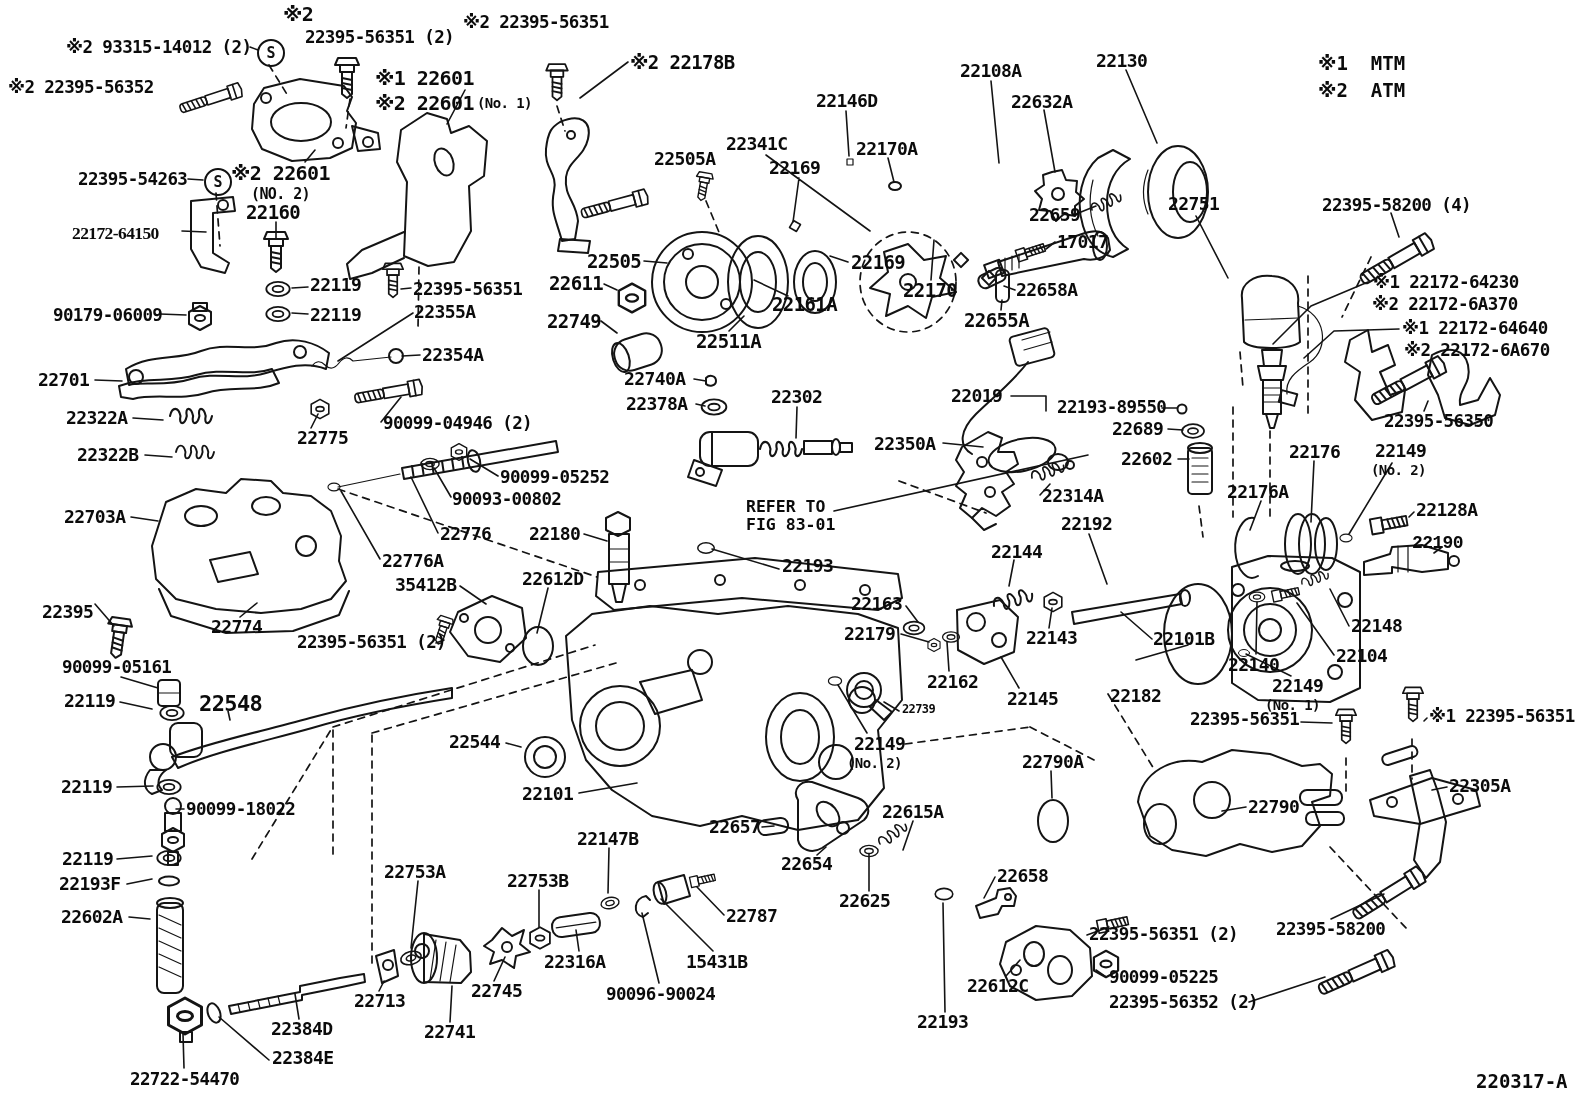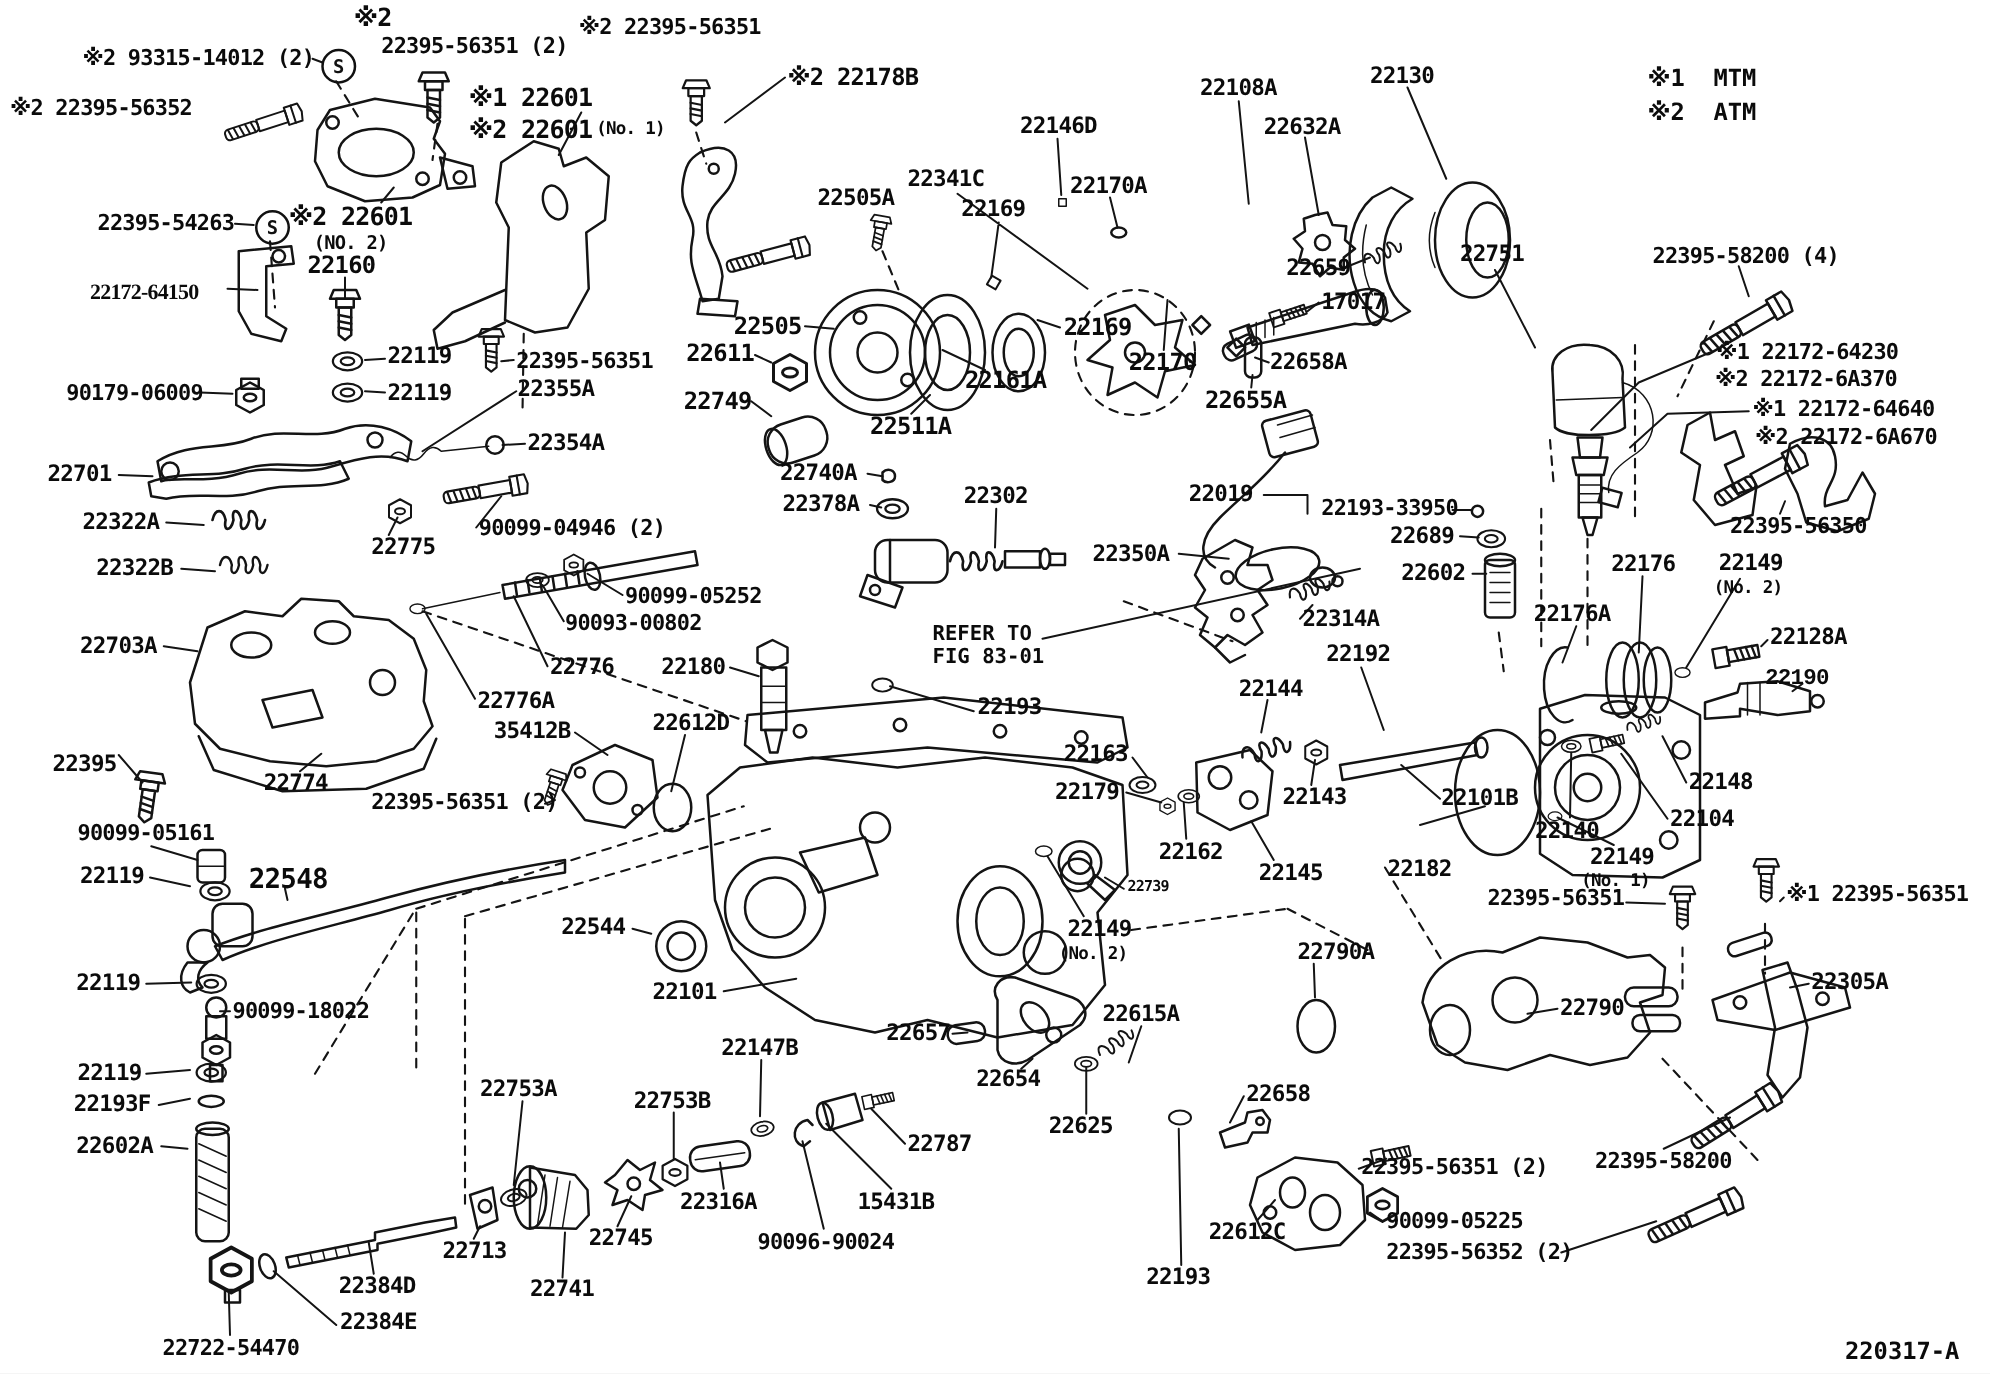--- a/index.html
+++ b/index.html
@@ -459,21 +459,21 @@
       <div class="callout" style="left: 1168px; top: 195px; font-size: 18px;">22751</div>
       <div class="callout" style="left: 1322px; top: 196px;">22395-58200 (4)</div>
       <div class="callout" style="left: 1373px; top: 273px;">※1 22172-64230</div>
       <div class="callout" style="left: 1372px; top: 295px;">※2 22172-6A370</div>
       <div class="callout" style="left: 1402px; top: 319px;">※1 22172-64640</div>
       <div class="callout" style="left: 1404px; top: 341px;">※2 22172-6A670</div>
       <div class="callout" style="left: 624px; top: 370px; font-size: 18px;">22740A</div>
       <div class="callout" style="left: 626px; top: 395px; font-size: 18px;">22378A</div>
       <div class="callout" style="left: 771px; top: 388px; font-size: 18px;">22302</div>
       <div class="callout" style="left: 951px; top: 387px; font-size: 18px;">22019</div>
-      <div class="callout" style="left: 1057px; top: 398px;">22193-33950</div>
+      <div class="callout" style="left: 1057px; top: 398px;">22193-89550</div>
       <div class="callout" style="left: 1112px; top: 420px; font-size: 18px;">22689</div>
       <div class="callout" style="left: 1121px; top: 450px; font-size: 18px;">22602</div>
       <div class="callout" style="left: 874px; top: 435px; font-size: 18px;">22350A</div>
       <div class="callout" style="left: 1042px; top: 487px; font-size: 18px;">22314A</div>
       <div class="callout" style="left: 782px; top: 557px; font-size: 18px;">22193</div>
       <div class="callout" style="left: 1061px; top: 515px; font-size: 18px;">22192</div>
       <div class="callout" style="left: 1227px; top: 483px; font-size: 18px;">22176A</div>
       <div class="callout" style="left: 991px; top: 543px; font-size: 18px;">22144</div>
       <div class="callout" style="left: 851px; top: 595px; font-size: 18px;">22163</div>
       <div class="callout" style="left: 844px; top: 625px; font-size: 18px;">22179</div>
@@ -516,21 +516,21 @@
       <div class="callout" style="left: 544px; top: 953px; font-size: 18px;">22316A</div>
       <div class="callout" style="left: 686px; top: 953px; font-size: 18px;">15431B</div>
       <div class="callout" style="left: 606px; top: 985px;">90096-90024</div>
       <div class="callout" style="left: 726px; top: 907px; font-size: 18px;">22787</div>
       <div class="callout" style="left: 449px; top: 733px; font-size: 18px;">22544</div>
       <div class="callout" style="left: 522px; top: 785px; font-size: 18px;">22101</div>
       <div class="callout" style="left: 709px; top: 818px; font-size: 18px;">22657</div>
       <div class="callout" style="left: 781px; top: 855px; font-size: 18px;">22654</div>
       <div class="callout" style="left: 882px; top: 803px; font-size: 18px;">22615A</div>
       <div class="callout" style="left: 839px; top: 892px; font-size: 18px;">22625</div>
-      <div class="callout" style="left: 1022px; top: 753px; font-size: 18px; margin-left: 16px;">22790A</div>
+      <div class="callout" style="left: 1022px; top: 753px; font-size: 18px;">22790A</div>
       <div class="callout" style="left: 997px; top: 867px; font-size: 18px;">22658</div>
       <div class="callout" style="left: 967px; top: 977px; font-size: 18px;">22612C</div>
       <div class="callout" style="left: 917px; top: 1013px; font-size: 18px;">22193</div>
       <div class="callout" style="left: 1089px; top: 925px;">22395-56351 (2)</div>
       <div class="callout" style="left: 1109px; top: 968px;">90099-05225</div>
       <div class="callout" style="left: 1109px; top: 993px;">22395-56352 (2)</div>
       <div class="callout" style="left: 1248px; top: 798px; font-size: 18px;">22790</div>
       <div class="callout" style="left: 1449px; top: 777px; font-size: 18px;">22305A</div>
       <div class="callout" style="left: 1190px; top: 710px;">22395-56351</div>
       <div class="callout" style="left: 1429px; top: 707px;">※1 22395-56351</div>

